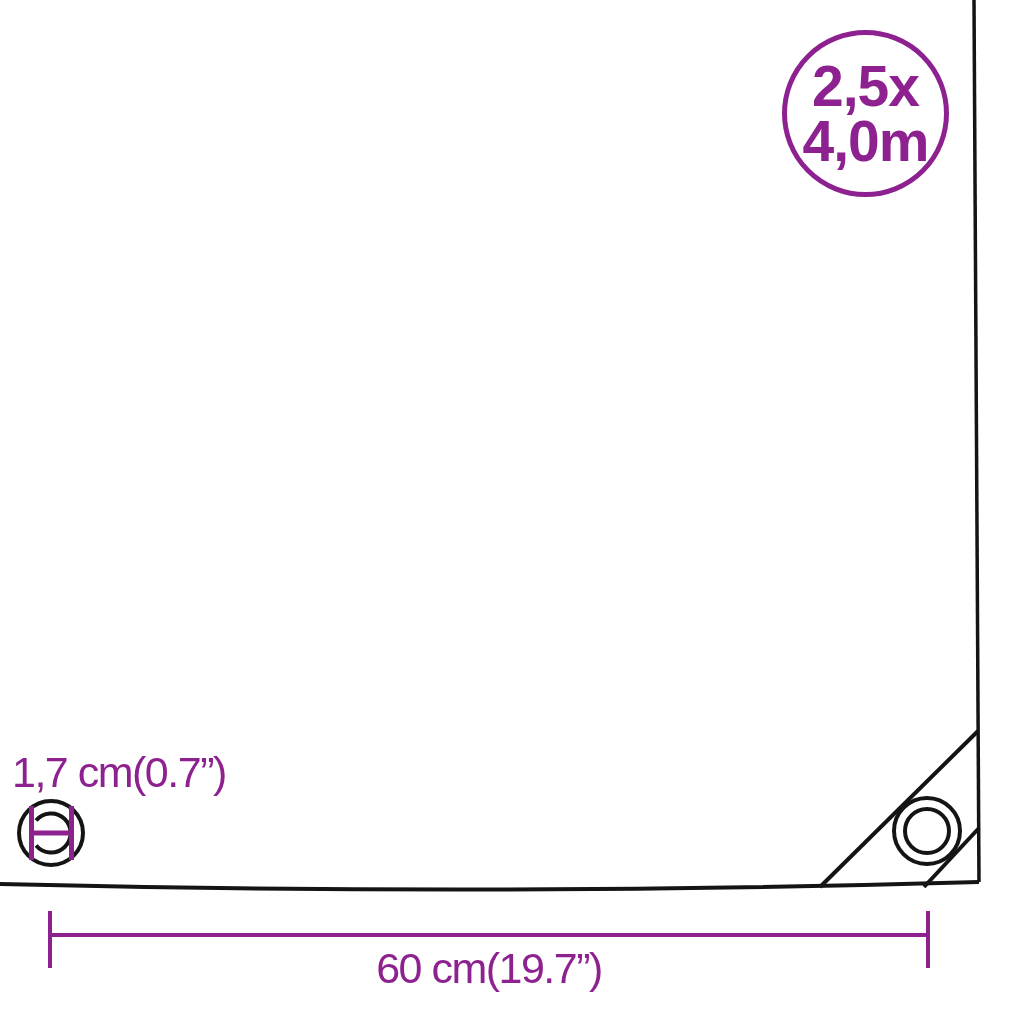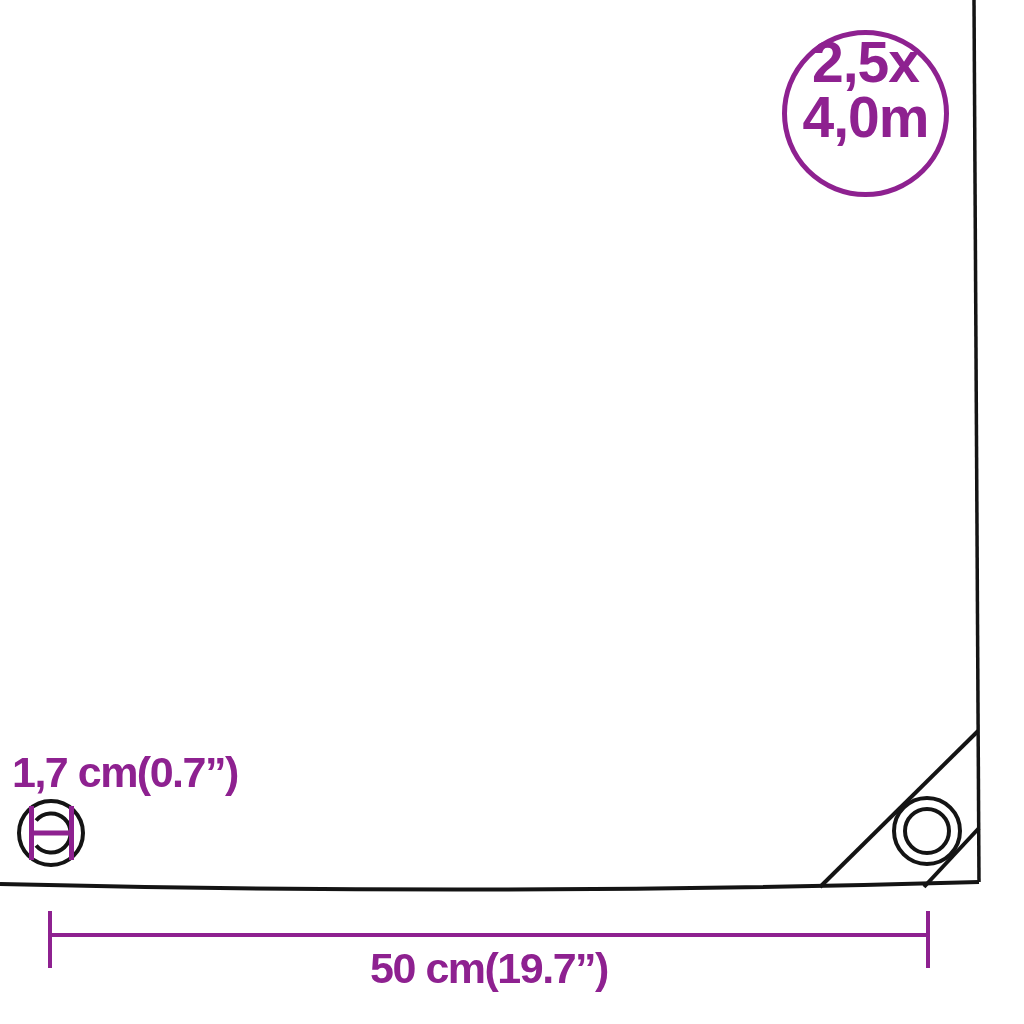--- a/index.html
+++ b/index.html
@@ -29,31 +29,32 @@
   .size-badge {
     position: absolute;
     left: 782px; top: 30px;
     width: 167px; height: 167px;
     border: 5px solid var(--accent);
     border-radius: 50%;
     background: var(--fill);
     display: flex;
     flex-direction: column;
     align-items: center;
+    justify-content: center;
     color: var(--accent);
     font-weight: bold;
     font-size: 57px;
     line-height: 0.96;
     letter-spacing: -1px;
     text-align: center;
   }
   .dim-label {
     position: absolute;
     color: var(--accent);
-    font-weight: bold;
+    font-weight: normal;
     font-size: 43px;
     letter-spacing: -1.5px;
     white-space: nowrap;
   }
   .label-eyelet { left: 12px; top: 748px; }
   .label-width  { left: 50px; top: 944px; width: 878px; text-align: center; }
 </style>
 </head>
 <body>
 
@@ -88,15 +89,15 @@
       <line x1="928" y1="911" x2="928" y2="968"></line>
     </g>
   </svg>
 
   <div class="size-badge">
     <div>2,5x</div>
     <div>4,0m</div>
   </div>
 
   <div class="dim-label label-eyelet">1,7 cm(0.7”)</div>
-  <div class="dim-label label-width">50 cm(19.7”)</div>
+  <div class="dim-label label-width">60 cm(19.7”)</div>
 
 </div>
 
 </body></html>

